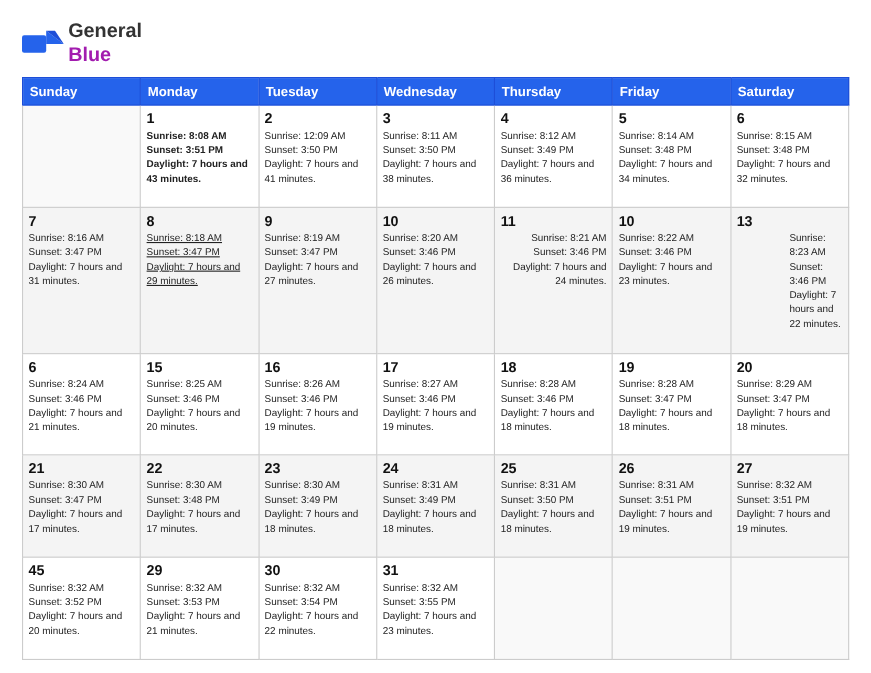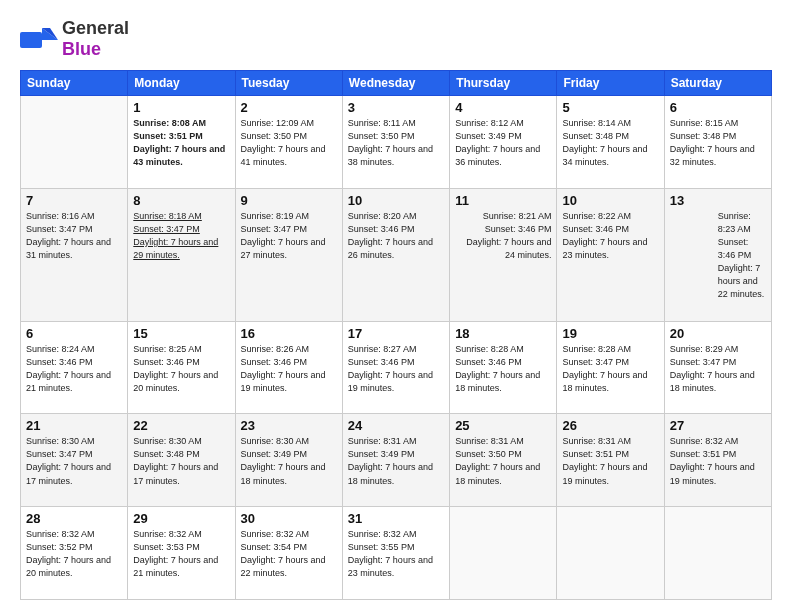--- a/index.html
+++ b/index.html
@@ -292,21 +292,21 @@
           </td>
           <td>
             <span class="day-num">27</span>
             <div class="cell-info" style="white-space: pre-line;">Sunrise: 8:32 AM
 Sunset: 3:51 PM
 Daylight: 7 hours and 19 minutes.</div>
           </td>
         </tr>
         <tr>
           <td>
-            <span class="day-num">28</span>
+            <span class="day-num">45</span>
             <div class="cell-info" style="white-space: pre-line;">Sunrise: 8:32 AM
 Sunset: 3:52 PM
 Daylight: 7 hours and 20 minutes.</div>
           </td>
           <td>
             <span class="day-num">29</span>
             <div class="cell-info" style="white-space: pre-line;">Sunrise: 8:32 AM
 Sunset: 3:53 PM
 Daylight: 7 hours and 21 minutes.</div>
           </td>

